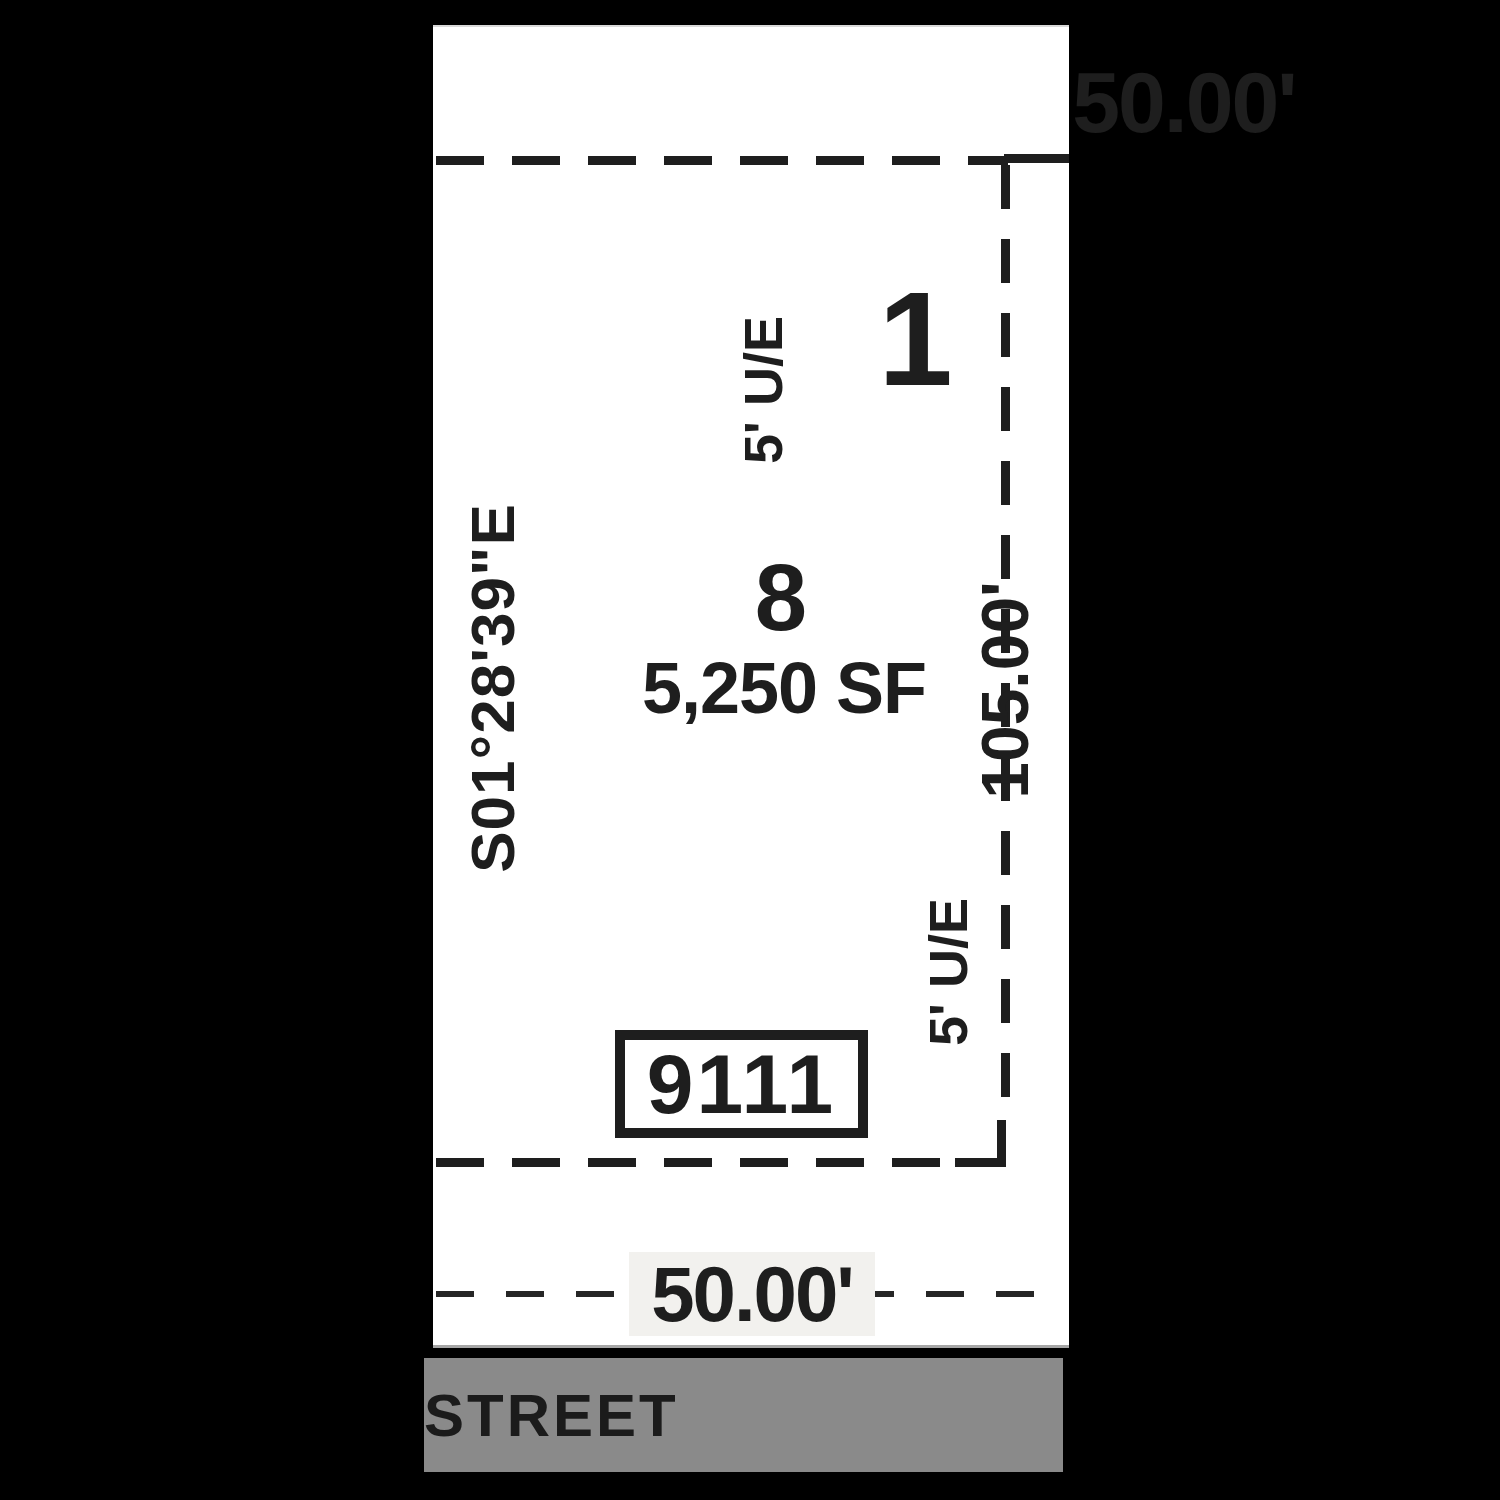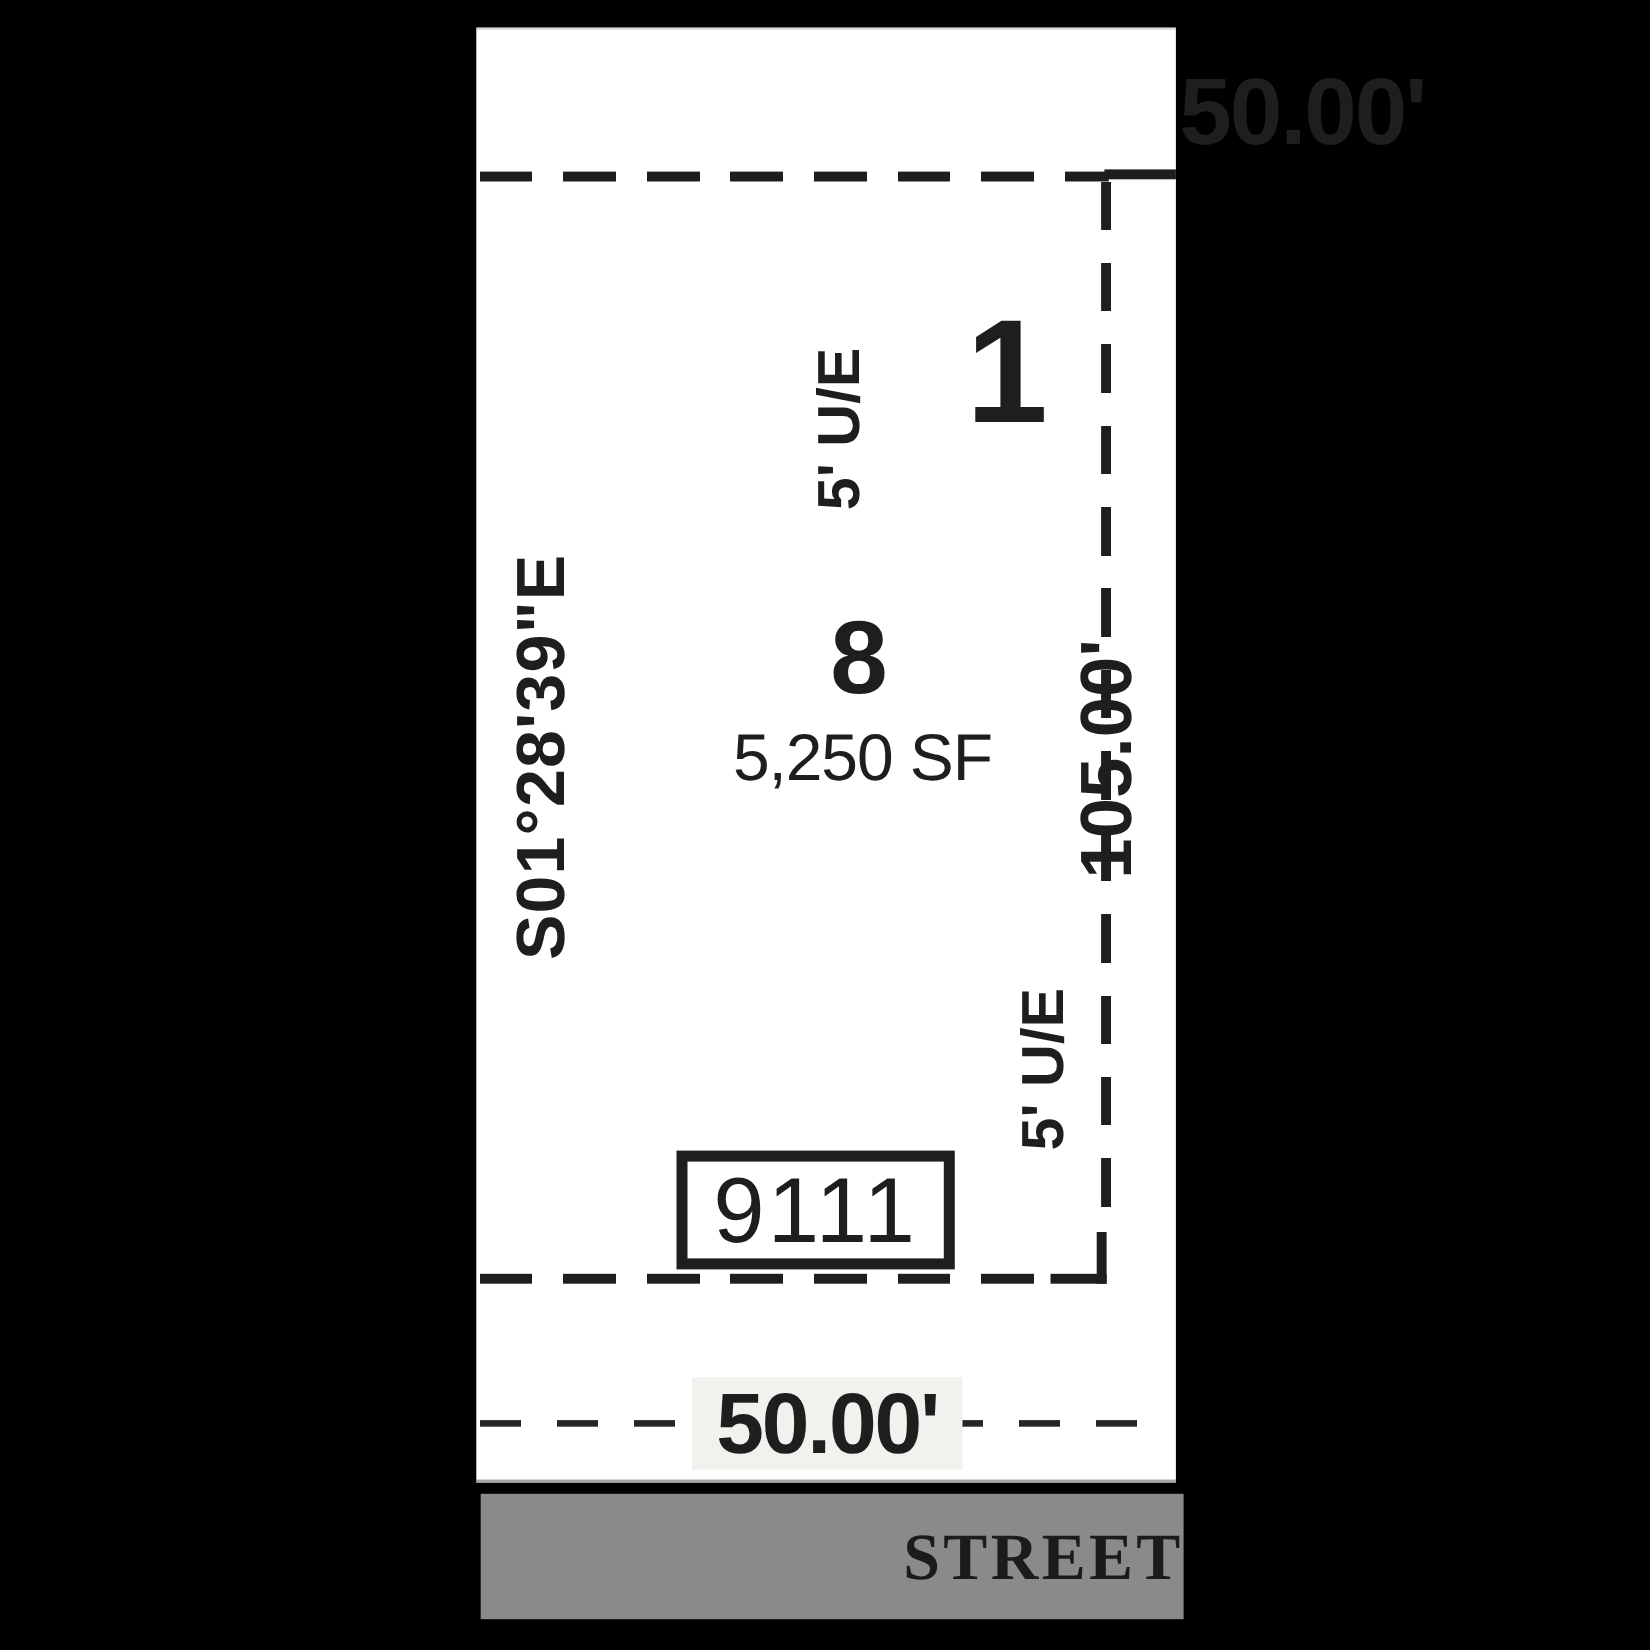--- a/index.html
+++ b/index.html
@@ -61,31 +61,31 @@
   .adj-lot{
     left:858px;top:272px;width:115px;height:132px;
     font-size:134px;font-weight:700;
   }
   .lot-num{
     left:681px;top:548px;width:200px;height:100px;
     font-size:94px;font-weight:700;
   }
   .lot-area{
     left:534px;top:638px;width:500px;height:100px;
-    font-size:60px;font-weight:400;letter-spacing:-1px;white-space:nowrap;
+    font-size:72px;font-weight:700;letter-spacing:-1px;white-space:nowrap;
   }
   .addr-box{
     left:615px;top:1030px;width:253px;height:108px;
     border:10px solid #1e1e1e;box-sizing:border-box;
-    font-size:84px;font-weight:400;letter-spacing:3px;margin-top:16px;
+    font-size:84px;font-weight:700;letter-spacing:3px;
   }
   
   .street-band{
-    position:absolute;left:437px;top:1358px;width:639px;height:114px;
-    background:#8a8a8a;display:flex;align-items:center;justify-content:flex-end;font-family:Liberation Serif, serif;
+    position:absolute;left:424px;top:1358px;width:639px;height:114px;
+    background:#8a8a8a;display:flex;align-items:center;justify-content:flex-start;
   }
   .street-band span{
     font-size:60px;font-weight:700;letter-spacing:3px;color:#1b1b1b;
   }
 </style>
 </head>
 <body>
 
 <div id="stage">
 

